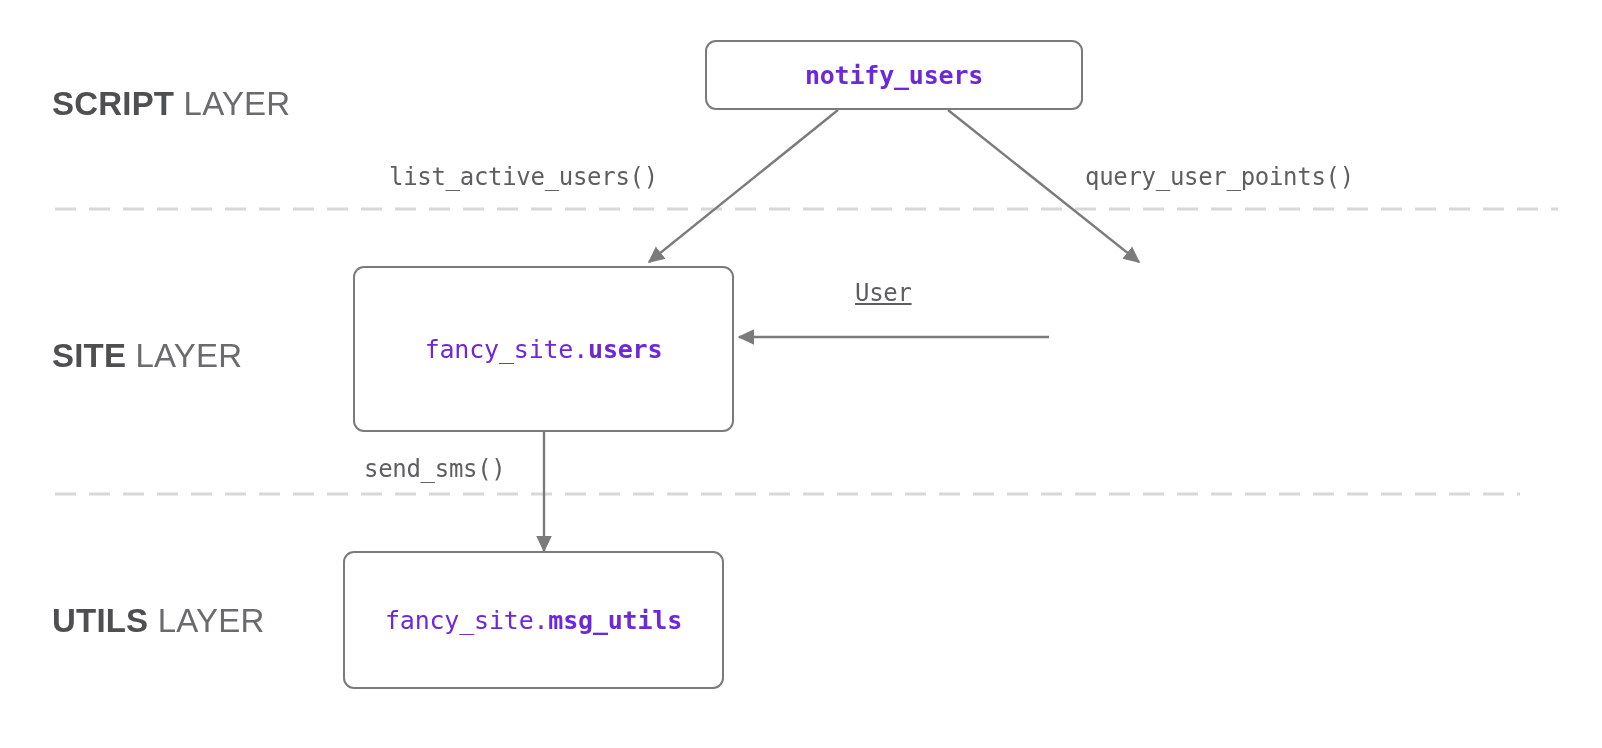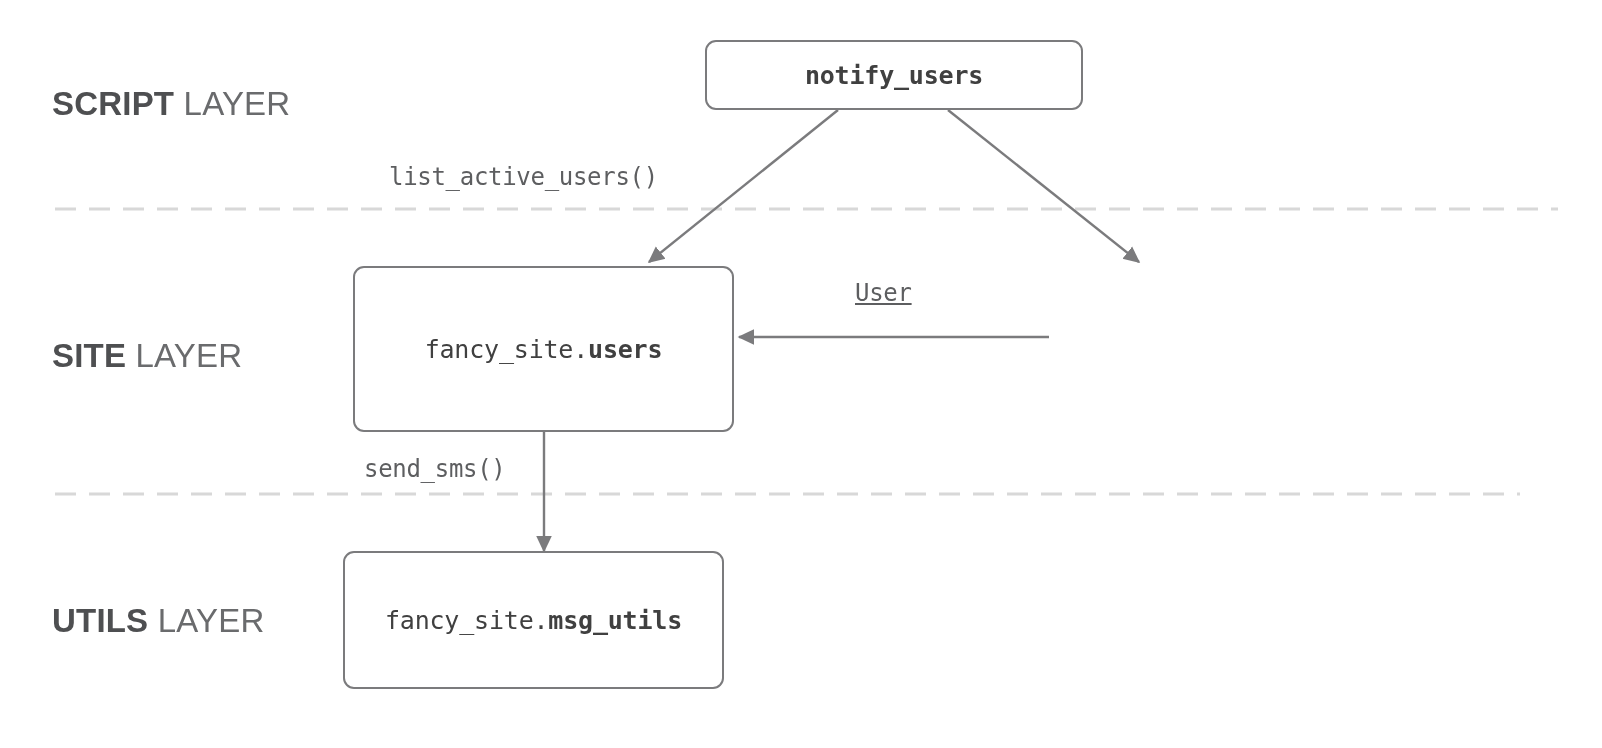--- a/index.html
+++ b/index.html
@@ -41,21 +41,21 @@
     border: 2px solid #7b7b7d;
     border-radius: 11px;
     background: #ffffff;
     display: flex;
     align-items: center;
     justify-content: center;
   }
   .node-text {
     font-family: "DejaVu Sans Mono", monospace;
     font-size: 25px;
-    color: #404040;
+    color: #6d28d9;
     white-space: nowrap;
     letter-spacing: -0.2px;
   }
   .node-text .pre {
     font-weight: 400;
   }
   .node-text .em {
     font-weight: 700;
   }
   .node-text.all-bold {
@@ -127,18 +127,19 @@
     <span class="node-text"><span class="pre">fancy_site.</span><span class="em">users</span></span>
   </div>
 
 
   <div class="node" style="left:343px; top:551px; width:381px; height:138px;">
     <span class="node-text"><span class="pre">fancy_site.</span><span class="em">msg_utils</span></span>
   </div>
 
   <div class="edge-label" style="left:389px; top:163px;text-align:right;">list_active_users()</div>
 
+  <div class="edge-label" style="left:1085px; top:163px;">query_user_points()</div>
 
   <div class="edge-label" style="left:855px; top:279px;text-decoration:underline;">User</div>
 
   <div class="edge-label" style="left:364px; top:455px;">send_sms()</div>
 
 </div>
 
 </body></html>

